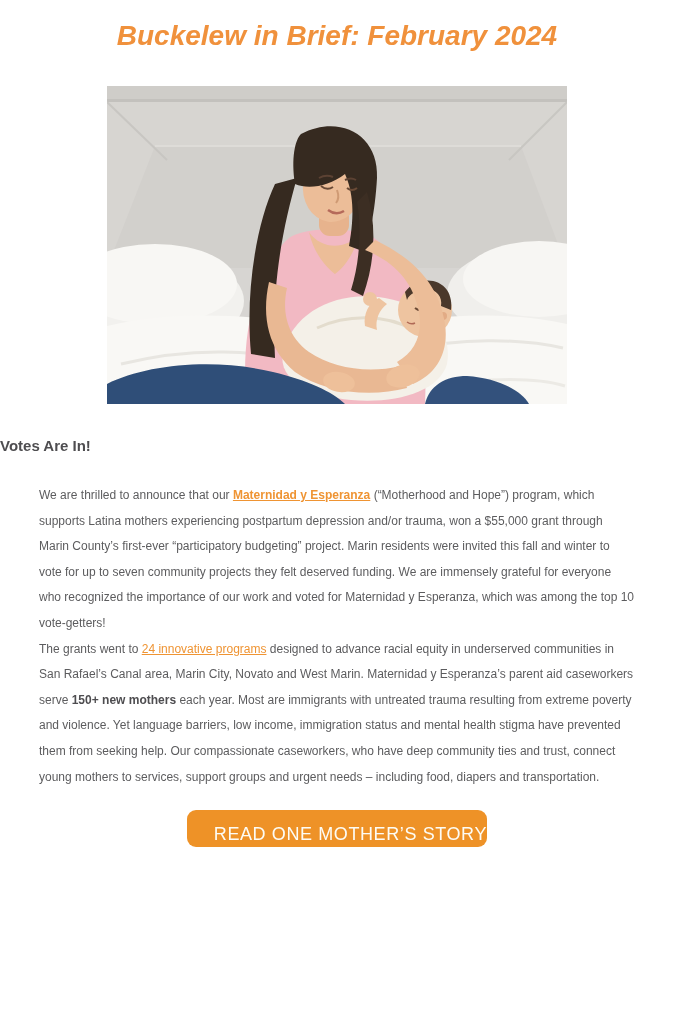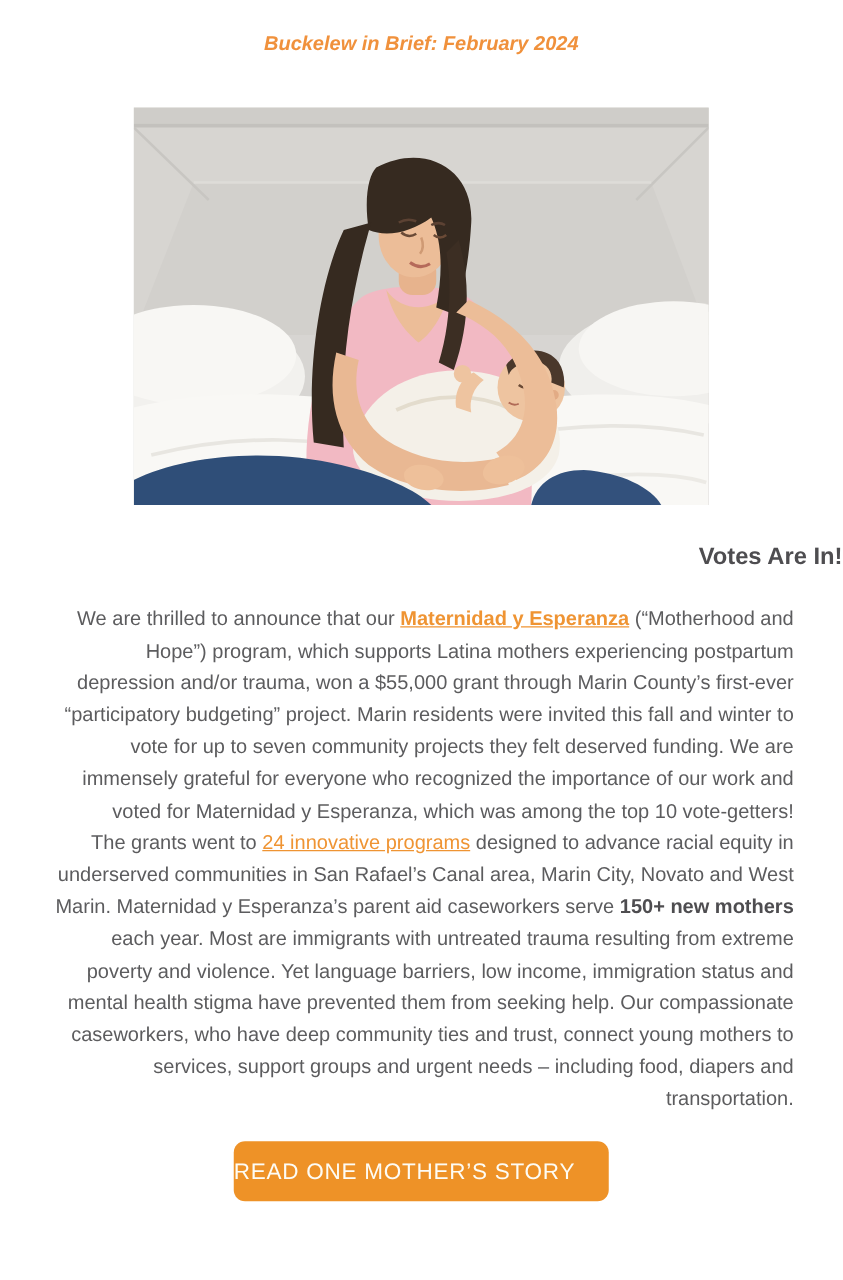--- a/index.html
+++ b/index.html
@@ -13,76 +13,76 @@
   html,body{background:#ffffff;}
   body{
     width:674px;height:1024px;overflow:hidden;
     font-family:"Liberation Sans", sans-serif;
     position:relative;
   }
   .newsletter{width:674px;}
   .nl-title{
     margin-top:22px;
     text-align:center;
-    font-size:16px;
+    font-size:28px;
     line-height:28px;
     font-weight:bold;
     font-style:italic;
     color:var(--accent-orange);
   }
   .hero-wrap{
     width:460px;
     height:318px;
     margin:36px auto 0 auto;
     overflow:hidden;
     background:#d7d5d2;
   }
   .hero-wrap svg{display:block;}
   .article-heading{
     margin-top:28px;
-    text-align:right;
-    font-size:19px;
+    text-align:left;
+    font-size:15px;
     line-height:27px;
     font-weight:bold;
     color:var(--heading-gray);
   }
   .body-copy{
     width:596px;
     margin:0 auto;
-    font-size:16px;
+    font-size:12px;
     line-height:25.6px;
     color:var(--body-gray);
-    text-align:right;
+    text-align:left;
   }
   .body-copy.p1{margin-top:24px;}
   .body-copy.p2{}
   .inline-link{
     color:var(--link-orange);
     text-decoration:underline;
     cursor:pointer;
   }
   .inline-link.bold{font-weight:bold;}
   .bold-stat{font-weight:bold;color:var(--heading-gray);}
   .cta-row{
     margin-top:20px;
     text-align:center;
   }
   .cta-button{
     display:inline-block;
     width:300px;
-    height:48px;
+    height:37px;
     line-height:48px;
     background:var(--button-orange);
     border:none;
     border-radius:9px;
     color:#FDFCF5;
     font-family:"Liberation Sans", sans-serif;
     font-size:18px;
     letter-spacing:0.6px;
-    text-align:left;
+    text-align:right;
     cursor:pointer;
   }
 </style>
 </head>
 <body>
 
 <div class="newsletter">
 
   <h1 class="nl-title">Buckelew in Brief: February 2024</h1>
 

